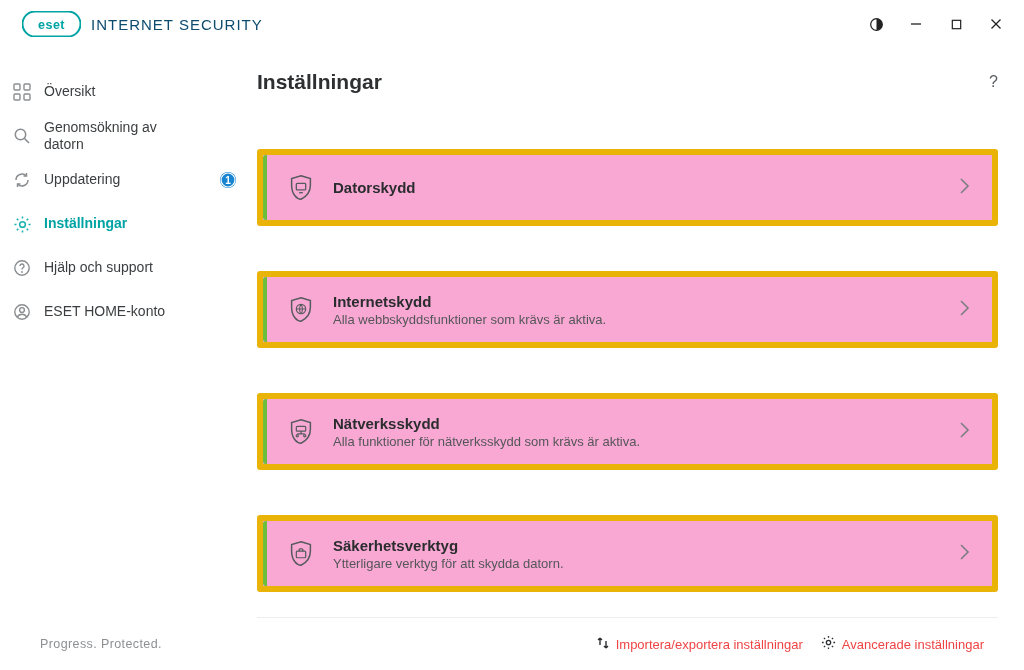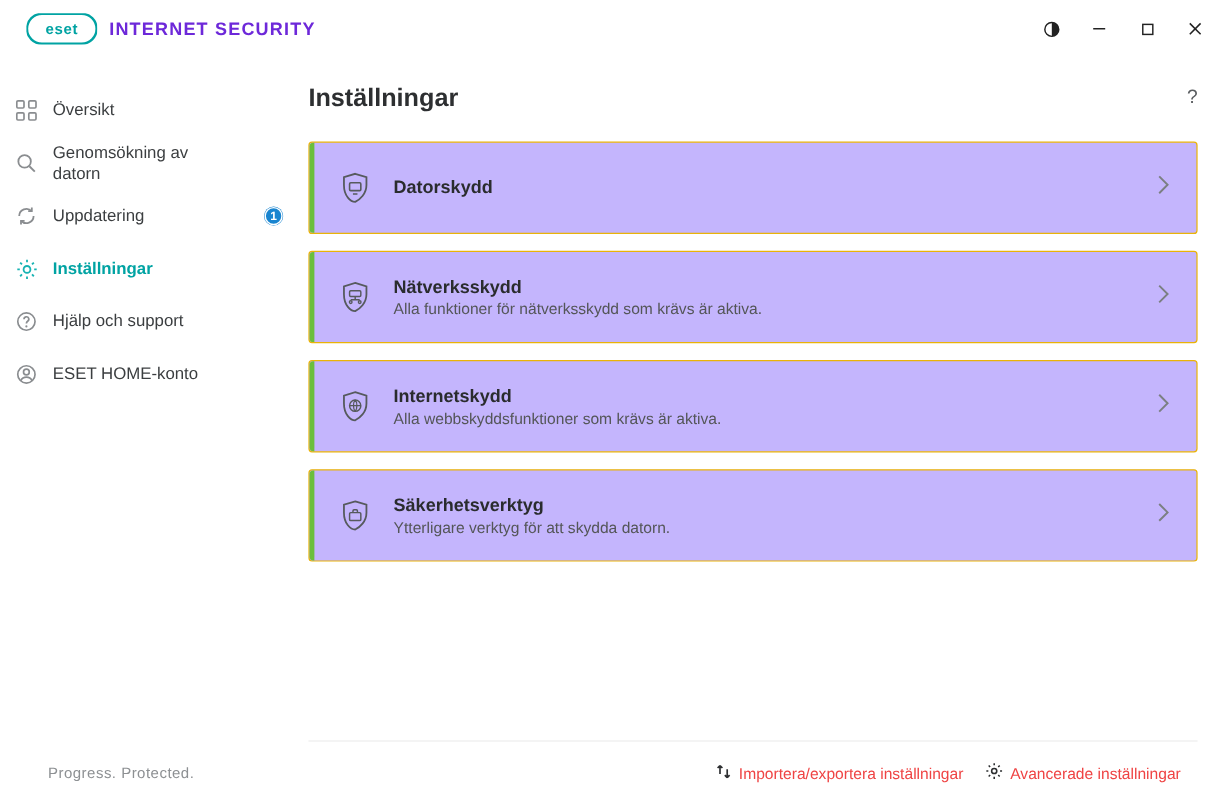--- a/index.html
+++ b/index.html
@@ -2,21 +2,21 @@
 <html><head>
   <meta charset="utf-8">
   <style>
     * { margin: 0; padding: 0; box-sizing: border-box; font-family: "Segoe UI", Arial, sans-serif; }
     body { background: #ffffff; width: 1024px; height: 670px; display: flex; flex-direction: column; overflow: hidden; }
 
     
     .title-bar { height: 48px; display: flex; align-items: center; padding: 0 8px 0 22px; }
     .logo-group { display: flex; align-items: center; gap: 10px; }
     .logo-badge { display: inline-flex; }
-    .logo-text { font-size: 15px; font-weight: 700; letter-spacing: 1px; color: #6d28d9; }
+    .logo-text { font-size: 15px; font-weight: 400; letter-spacing: 1px; color: #0c4a6e; }
     .title-spacer { flex: 1; }
     .win-controls { display: flex; gap: 0; }
     .win-btn { width: 40px; height: 40px; display: flex; align-items: center; justify-content: center; color: #222; }
     .win-btn svg { display: block; }
 
     
     .main { display: flex; flex: 1; min-height: 0; }
 
     
     .sidebar { width: 253px; padding: 22px 0 0 0; }
@@ -28,21 +28,21 @@
     .nav-badge { margin-left: auto; width: 18px; height: 18px; }
     .nav-item .label.multiline { max-width: 150px; }
 
     
     .content { flex: 1; padding: 22px 26px 0 4px; display: flex; flex-direction: column; min-width: 0; }
     .content-header { display: flex; align-items: center; }
     .page-title { font-size: 21px; font-weight: 600; color: #2d2f31; }
     .help-btn { margin-left: auto; color: #5a5d60; font-size: 16px; }
 
     .cards { margin-top: 24px; display: flex; flex-direction: column; gap: 14px; }
-    .card { background: #c4b5fd; border: 1px solid #eab308; border-radius: 3px; display: flex; align-items: center; height: 77px; position: relative; cursor: pointer; }
+    .card { background: #f9a8d4; border: 6px solid #eab308; border-radius: 3px; display: flex; align-items: center; height: 77px; position: relative; cursor: pointer; margin-top: 31px; }
     .card::before { content: ""; position: absolute; left: 0; top: 0; bottom: 0; width: 4px; background: #6bbf3c; border-radius: 3px 0 0 3px; }
     .card-icon { width: 64px; display: flex; justify-content: center; align-items: center; color: #565a5d; margin-left: 6px; }
     .card-text { flex: 1; }
     .card-title { font-size: 15px; font-weight: 700; color: #2a2c2e; }
     .card-sub { font-size: 13px; color: #545658; margin-top: 2px; }
     .card-chevron { padding: 0 22px; color: #7b7f82; }
 
     
     .footer { height: 52px; border-top: 1px solid #ededed; display: flex; align-items: center; padding: 0 40px; margin: 0 0 0 0; }
     .footer-inner { display: flex; align-items: center; width: 100%; }
@@ -196,49 +196,49 @@
           <svg width="11" height="18" viewBox="0 0 11 18">
               <path d="M2 2l7 7-7 7" fill="none" stroke="currentColor" stroke-width="1.6"></path>
             </svg>
         </div>
       </div>
 
       <div class="card">
         <div class="card-icon">
           <svg width="30" height="30" viewBox="0 0 32 32">
               <path d="M16 3l10 3v7c0 8-6 13-10 15C12 28 6 23 6 13V6l10-3z" fill="none" stroke="currentColor" stroke-width="1.6"></path>
+              <circle cx="16" cy="15" r="5" fill="none" stroke="currentColor" stroke-width="1.3"></circle>
+              <path d="M11 15h10M16 10c2 2 2 8 0 10M16 10c-2 2-2 8 0 10" fill="none" stroke="currentColor" stroke-width="1.1"></path>
+            </svg>
+        </div>
+        <div class="card-text">
+          <div class="card-title">Internetskydd</div>
+          <div class="card-sub">Alla webbskyddsfunktioner som krävs är aktiva.</div>
+        </div>
+        <div class="card-chevron">
+          <svg width="11" height="18" viewBox="0 0 11 18">
+              <path d="M2 2l7 7-7 7" fill="none" stroke="currentColor" stroke-width="1.6"></path>
+            </svg>
+        </div>
+      </div>
+
+      <div class="card">
+        <div class="card-icon">
+          <svg width="30" height="30" viewBox="0 0 32 32">
+              <path d="M16 3l10 3v7c0 8-6 13-10 15C12 28 6 23 6 13V6l10-3z" fill="none" stroke="currentColor" stroke-width="1.6"></path>
               <rect x="11" y="10" width="10" height="5" rx="1" fill="none" stroke="currentColor" stroke-width="1.3"></rect>
               <line x1="16" y1="15" x2="16" y2="18" stroke="currentColor" stroke-width="1.3"></line>
               <line x1="12" y1="18" x2="20" y2="18" stroke="currentColor" stroke-width="1.3"></line>
               <circle cx="12" cy="20" r="1.2" fill="none" stroke="currentColor" stroke-width="1.2"></circle>
               <circle cx="20" cy="20" r="1.2" fill="none" stroke="currentColor" stroke-width="1.2"></circle>
             </svg>
         </div>
         <div class="card-text">
           <div class="card-title">Nätverksskydd</div>
           <div class="card-sub">Alla funktioner för nätverksskydd som krävs är aktiva.</div>
-        </div>
-        <div class="card-chevron">
-          <svg width="11" height="18" viewBox="0 0 11 18">
-              <path d="M2 2l7 7-7 7" fill="none" stroke="currentColor" stroke-width="1.6"></path>
-            </svg>
-        </div>
-      </div>
-
-      <div class="card">
-        <div class="card-icon">
-          <svg width="30" height="30" viewBox="0 0 32 32">
-              <path d="M16 3l10 3v7c0 8-6 13-10 15C12 28 6 23 6 13V6l10-3z" fill="none" stroke="currentColor" stroke-width="1.6"></path>
-              <circle cx="16" cy="15" r="5" fill="none" stroke="currentColor" stroke-width="1.3"></circle>
-              <path d="M11 15h10M16 10c2 2 2 8 0 10M16 10c-2 2-2 8 0 10" fill="none" stroke="currentColor" stroke-width="1.1"></path>
-            </svg>
-        </div>
-        <div class="card-text">
-          <div class="card-title">Internetskydd</div>
-          <div class="card-sub">Alla webbskyddsfunktioner som krävs är aktiva.</div>
         </div>
         <div class="card-chevron">
           <svg width="11" height="18" viewBox="0 0 11 18">
               <path d="M2 2l7 7-7 7" fill="none" stroke="currentColor" stroke-width="1.6"></path>
             </svg>
         </div>
       </div>
 
       <div class="card">
         <div class="card-icon">

